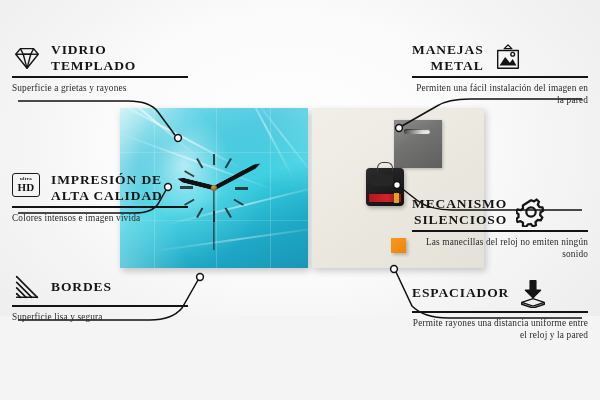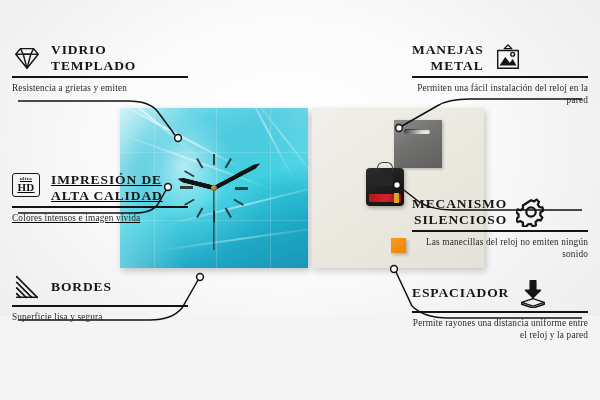--- a/index.html
+++ b/index.html
@@ -99,21 +99,21 @@
   .callout.right .title { text-align:right; }
   .rule { height:1.6px; background:#141414; margin-top:3px; }
   .desc {
     font-size:9.3px; color:#2a2a2a; line-height:1.35; margin-top:4px; letter-spacing:.15px;
   }
   .callout.right .desc { text-align:right; }
   .ico { flex:0 0 auto; width:30px; height:30px; display:block; }
   .ico svg { display:block; width:30px; height:30px; }
 
   #c-vidrio   { left:12px;  top:42px;  width:176px; }
-  #c-impresion{ left:12px;  top:172px; width:176px;text-decoration:underline; }
+  #c-impresion{ left:12px;  top:172px; width:176px; }
   #c-bordes   { left:12px;  top:272px; width:176px; }
   #c-manejas  { left:412px; top:42px;  width:176px; }
   #c-mecanismo{ left:412px; top:172px; width:176px;margin-top:24px; }
   #c-espaciador{left:412px; top:278px; width:176px; }
 
   #connectors { position:absolute; inset:0; width:600px; height:400px; pointer-events:none; }
   #connectors path { fill:none; stroke:#111; stroke-width:1.5; }
   #connectors circle { fill:#fff; stroke:#111; stroke-width:1.5; }
 
   .hdbadge {
@@ -224,21 +224,21 @@
               <path d="M23 6 L20 12 L16 27"></path>
               <path d="M12 12 H20"></path>
         </g>
           </svg>
       </span>
       <div>
         <div class="title"><span>VIDRIO</span><br><span>TEMPLADO</span></div>
       </div>
     </div>
     <div class="rule"></div>
-    <div class="desc">Resistencia a grietas y emiten</div>
+    <div class="desc">Superficie a grietas y rayones</div>
   </div>
 
   <div class="callout left" id="c-impresion">
     <div class="head">
       <span class="ico">
         <span class="hdbadge">
           <span class="u">ultra</span>
           <span class="h">HD</span>
         </span>
       </span>
@@ -281,21 +281,21 @@
             <g fill="none" stroke="#141414" stroke-width="1.5" stroke-linejoin="round">
           <path d="M12 6 L16 2 L20 6 Z"></path>
           <rect x="5" y="8" width="22" height="19"></rect>
           <path d="M7 24 L13 15 L18 21 L21 17 L25 24 Z" fill="#141414" stroke="none"></path>
           <circle cx="21" cy="12" r="2"></circle>
         </g>
           </svg>
       </span>
     </div>
     <div class="rule"></div>
-    <div class="desc">Permiten una fácil instalación del reloj en la pared</div>
+    <div class="desc">Permiten una fácil instalación del imagen en la pared</div>
   </div>
 
   <div class="callout right" id="c-mecanismo">
     <div class="head">
       <div>
         <div class="title"><span>MECANISMO</span><br><span>SILENCIOSO</span></div>
       </div>
       <span class="ico">
         <svg viewBox="0 0 32 32">
             <g fill="none" stroke="#141414" stroke-width="2.4" stroke-linejoin="round">

